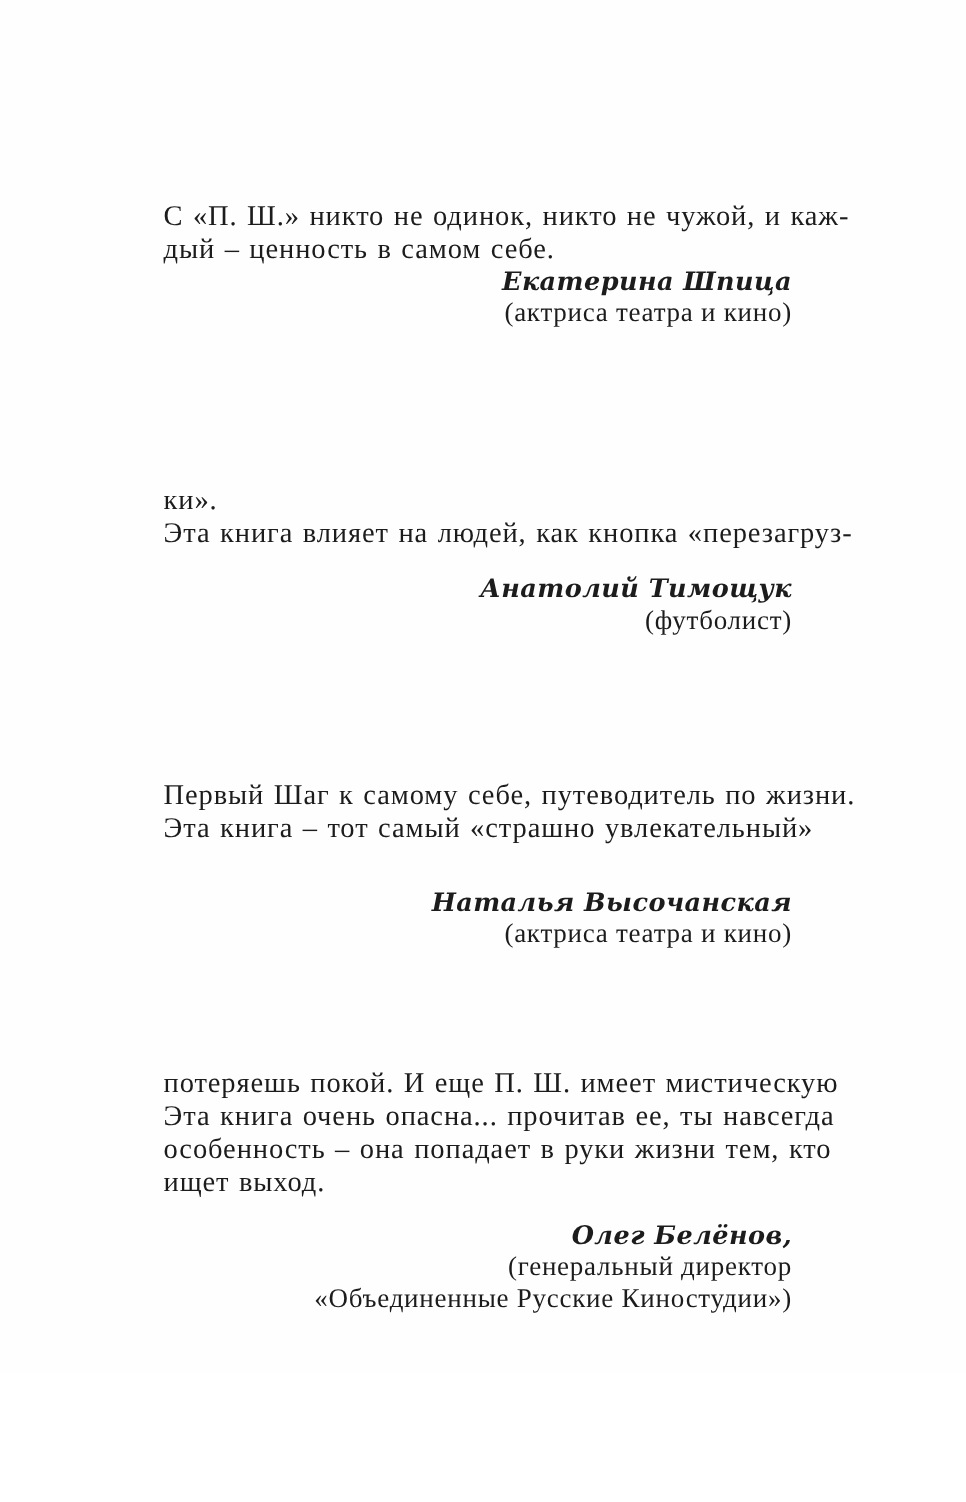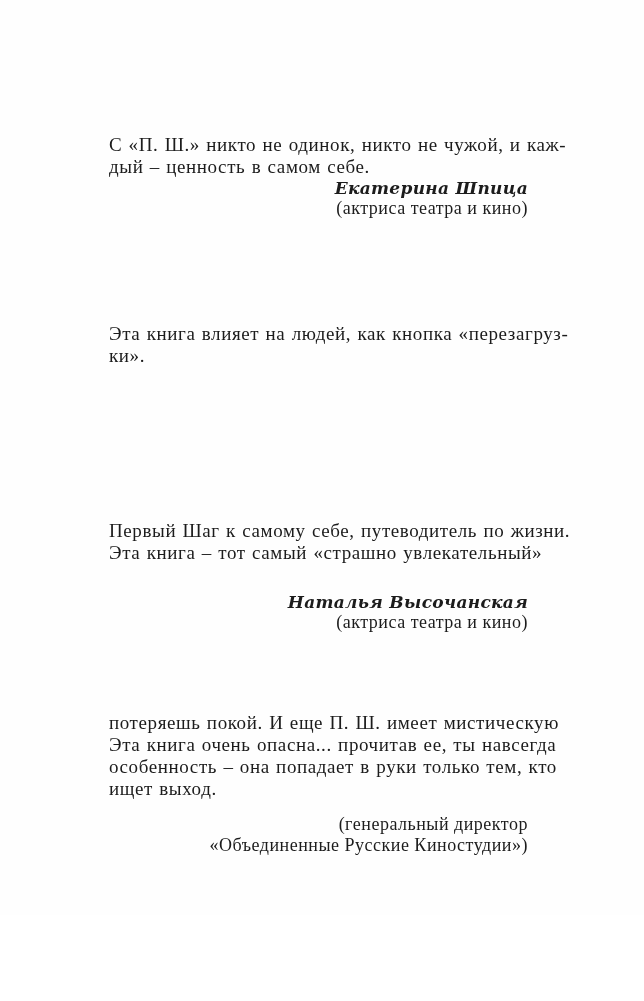--- a/index.html
+++ b/index.html
@@ -78,42 +78,47 @@
       <span class="line last">дый – ценность в самом себе.</span>
     </p>
     <p class="attr" style="">
       <span class="name">Екатерина Шпица</span>
       <span class="role">(актриса театра и кино)</span>
     </p>
   </div>
 
   <div class="block" style="top:323px;">
     <p class="quote">
+      <span class="line last">ки».</span>
       <span class="line">Эта книга влияет на людей, как кнопка «перезагруз-</span>
-      <span class="line last">ки».</span>
+    </p>
+    <p class="attr" style="margin-top:16px;">
+      <span class="name">Анатолий Тимощук</span>
+      <span class="role">(футболист)</span>
     </p>
   </div>
 
   <div class="block" style="top:520px;">
     <p class="quote">
       <span class="line last">Первый Шаг к самому себе, путеводитель по жизни.</span>
       <span class="line">Эта книга – тот самый «страшно увлекательный»</span>
     </p>
     <p class="attr" style="margin-top:28px;">
       <span class="name">Наталья Высочанская</span>
       <span class="role">(актриса театра и кино)</span>
     </p>
   </div>
 
   <div class="block" style="top:712px;">
     <p class="quote">
       <span class="line">потеряешь покой. И еще П. Ш. имеет мистическую</span>
       <span class="line">Эта книга очень опасна... прочитав ее, ты навсегда</span>
-      <span class="line">особенность – она попадает в руки только тем, кто</span>
+      <span class="line">особенность – она попадает в руки жизни тем, кто</span>
       <span class="line last">ищет выход.</span>
     </p>
     <p class="attr" style="margin-top:14px;">
+      <span class="name">Олег Белёнов,</span>
       <span class="role">(генеральный директор</span>
       <span class="role">«Объединенные Русские Киностудии»)</span>
     </p>
   </div>
 
 </div>
 
 </body></html>

